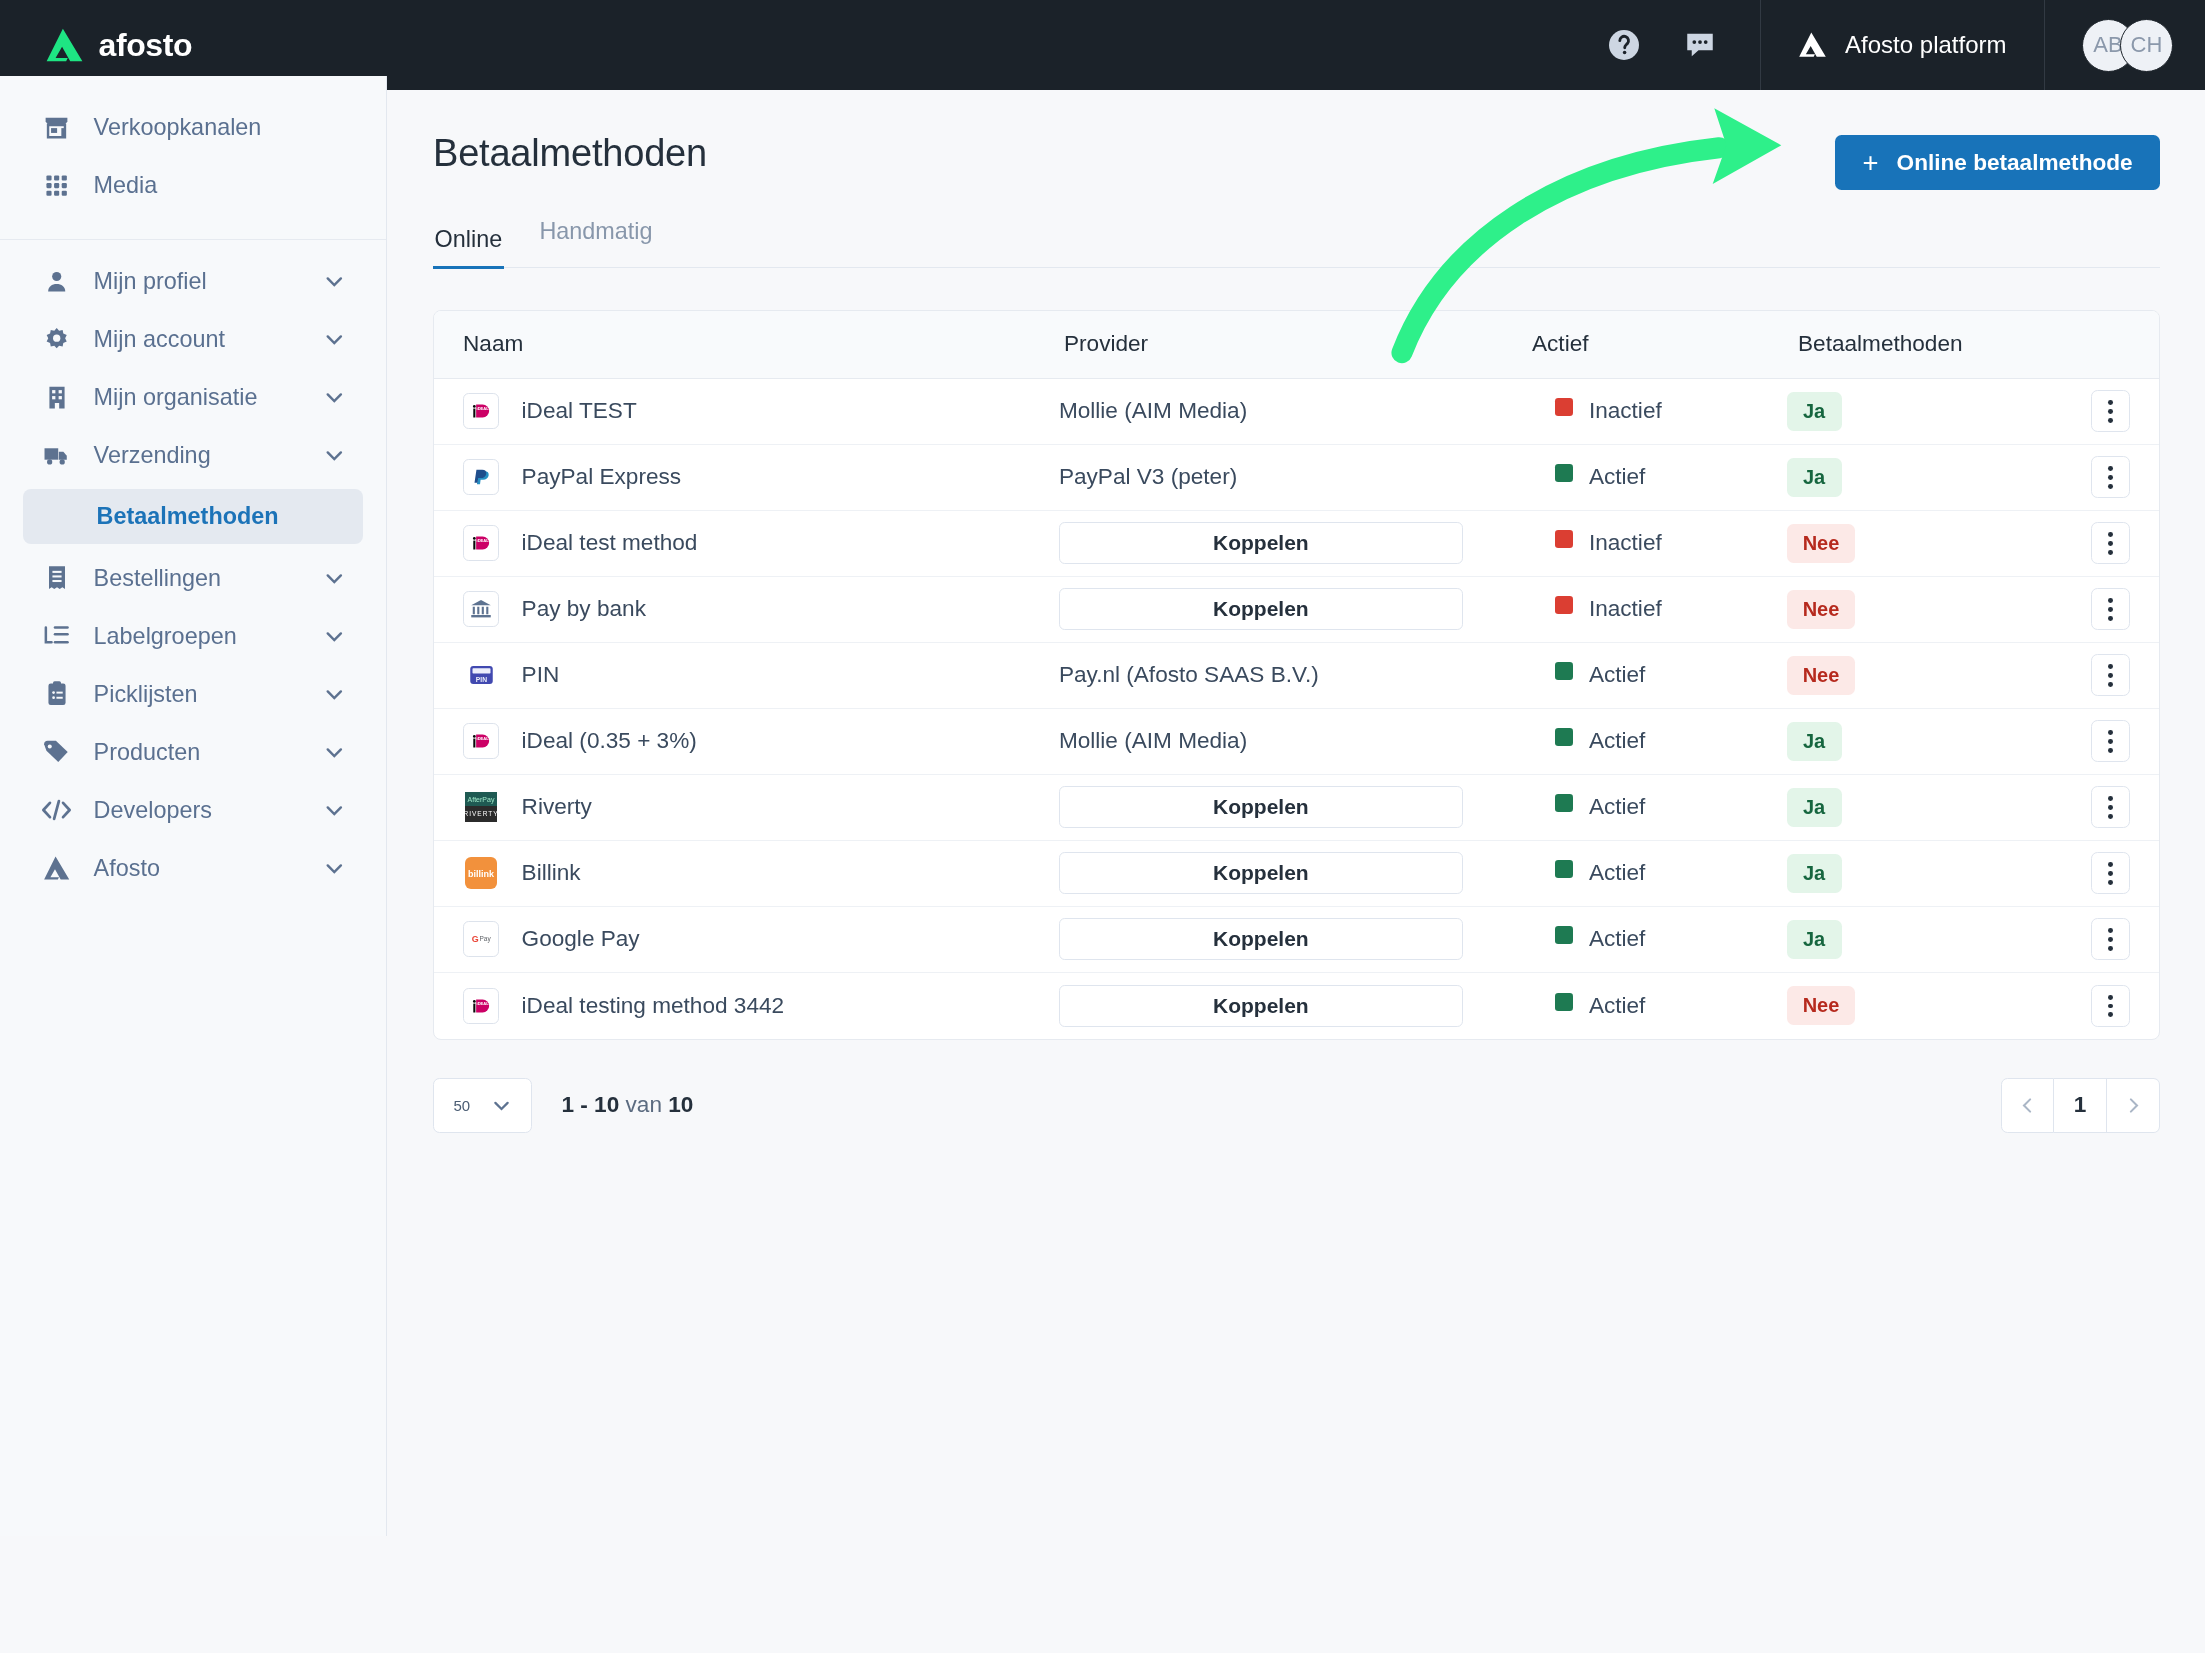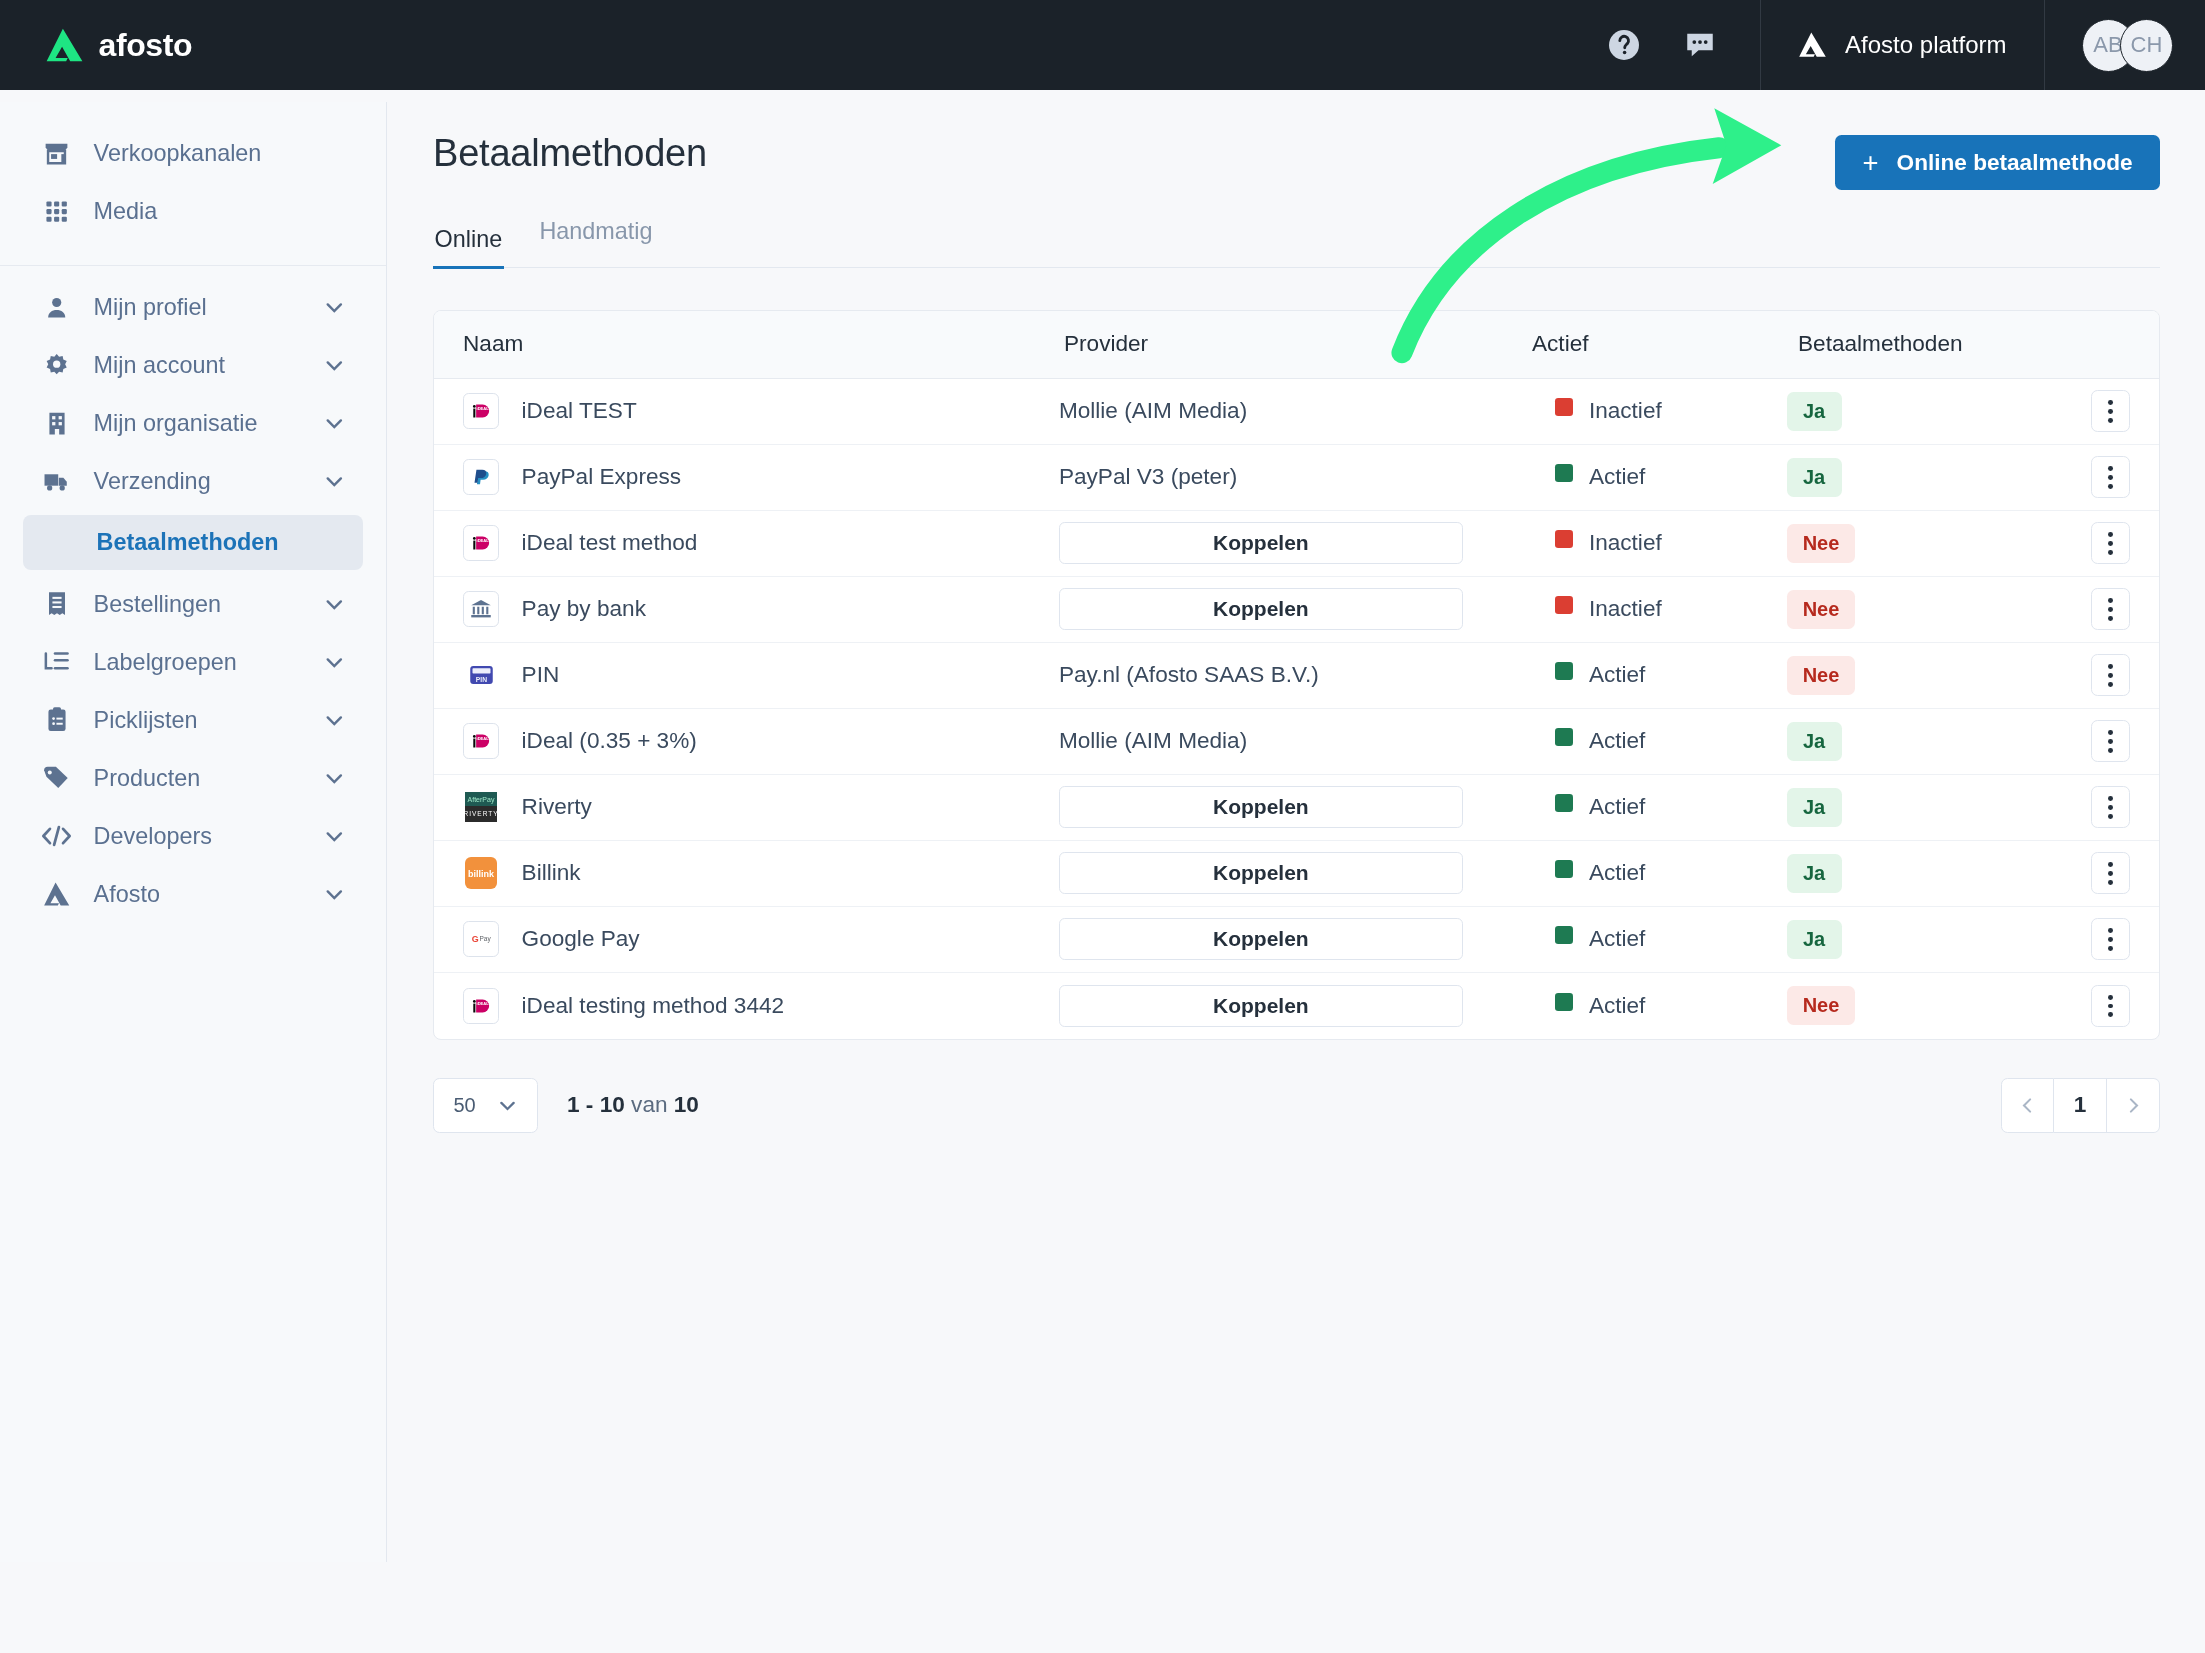--- a/index.html
+++ b/index.html
@@ -49,21 +49,21 @@
     background: #eef1f6; color: #8b98ab;
     font-size: 22px; font-weight: 500;
     display: flex; align-items: center; justify-content: center;
     border: 1.6px solid #1b2229;
     cursor: pointer;
   }
   .avatar + .avatar { margin-left: -14.5px; }
 
   
   .sidebar {
-    position: absolute; top: 102px; left: 0;
+    position: absolute; top: 76px; left: 0;
     width: 387px; height: 1460px;
     background: #f7f9fb;
     border-right: 0.8px solid #e3e8ef;
   }
   .nav-group { padding: 13px 0; }
   .nav-group.top { border-bottom: 0.8px solid #e6eaf0; padding: 22.6px 0 24px; }
   .nav-item {
     display: flex; align-items: center;
     height: 58px; margin: 0 22.6px;
     padding: 0 18px; border-radius: 8px;
@@ -195,21 +195,21 @@
   .tfoot {
     display: flex; align-items: center;
     margin-top: 37px; height: 57px;
   }
   .pagesize {
     display: flex; align-items: center; gap: 21px;
     height: 55px; padding: 0 19.4px;
     background: #fff; border: 0.8px solid #dfe5ee; border-radius: 6.5px;
     cursor: pointer;
   }
-  .pagesize span { font-size: 20px; color: #4a5c73; }
+  .pagesize span { font-size: 15px; color: #4a5c73; }
   .count {
     margin-left: 29px; font-size: 22.6px; color: #25303c;
   }
   .count b { font-weight: 700; }
   .count .van { color: #5b6b80; font-weight: 400; }
   .foot-spacer { flex: 1; }
   .pager { display: flex; }
   .pg {
     width: 53px; height: 55px;
     background: #fff; border: 0.8px solid #dfe5ee;

